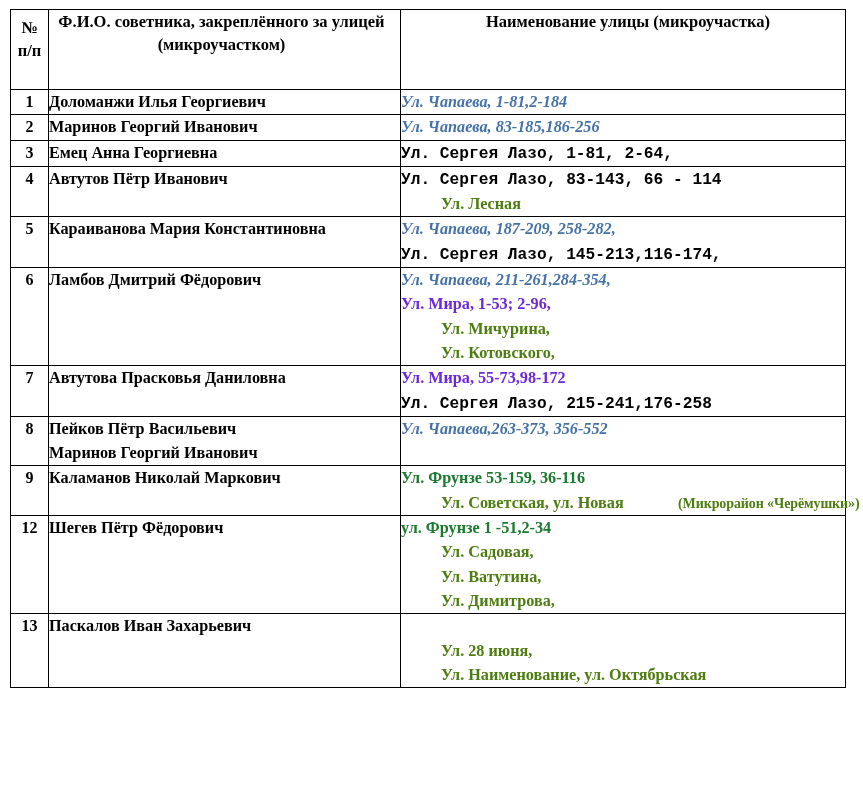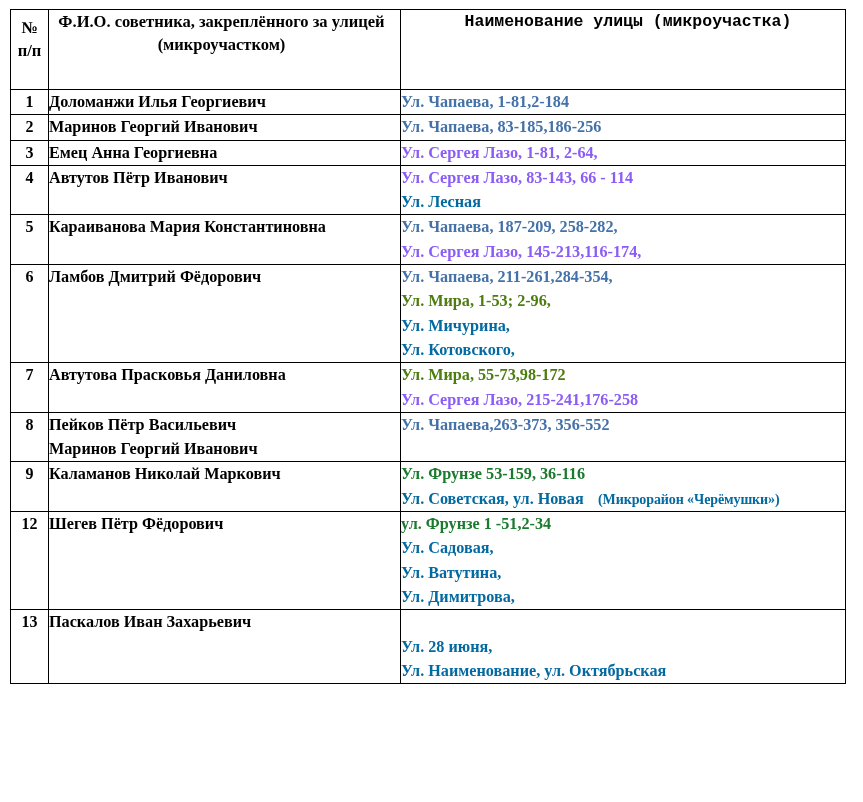--- a/index.html
+++ b/index.html
@@ -51,21 +51,20 @@
     padding: 6px 2px;
     letter-spacing: 0;
   }
   thead th.h-num .ln { display: block; }
   thead th.h-name {
     padding-right: 6px;
   }
   thead th.h-street {
     padding-left: 16px;
     padding-right: 6px;
-    font-family: Liberation Mono, monospace;
   }
   thead tr { height: 80px; }
 
   
   tbody td {
     font-size: 16px;
     line-height: 1.5;
   }
   td.num {
     text-align: center;
@@ -82,25 +81,25 @@
   }
   .line { display: block; white-space: nowrap; }
   .line.blank { visibility: hidden; }
   .small {
     font-size: 14px;
     letter-spacing: -0.1px;
     padding-left: 11px;
   }
 
   
-  .col-blue   { color: #4472a8; }
-  .col-olive  { color: #8b5cf6; }
-  .col-red    { color: #4d7c0f; }
+  .col-blue   { color: #4472a8; font-style: italic; }
+  .col-olive  { color: #000000; font-family: Liberation Mono, monospace; }
+  .col-red    { color: #6d28d9; }
   .col-green  { color: #1b7a2e; margin-top: 12px; }
-  .col-black  { color: #0369a1; }
+  .col-black  { color: #4d7c0f; margin-left: 40px; }
 </style>
 </head>
 <body>
 
 <div class="page">
   <table class="advisors">
     <colgroup>
       <col class="c-num">
       <col class="c-name">
       <col class="c-street">

